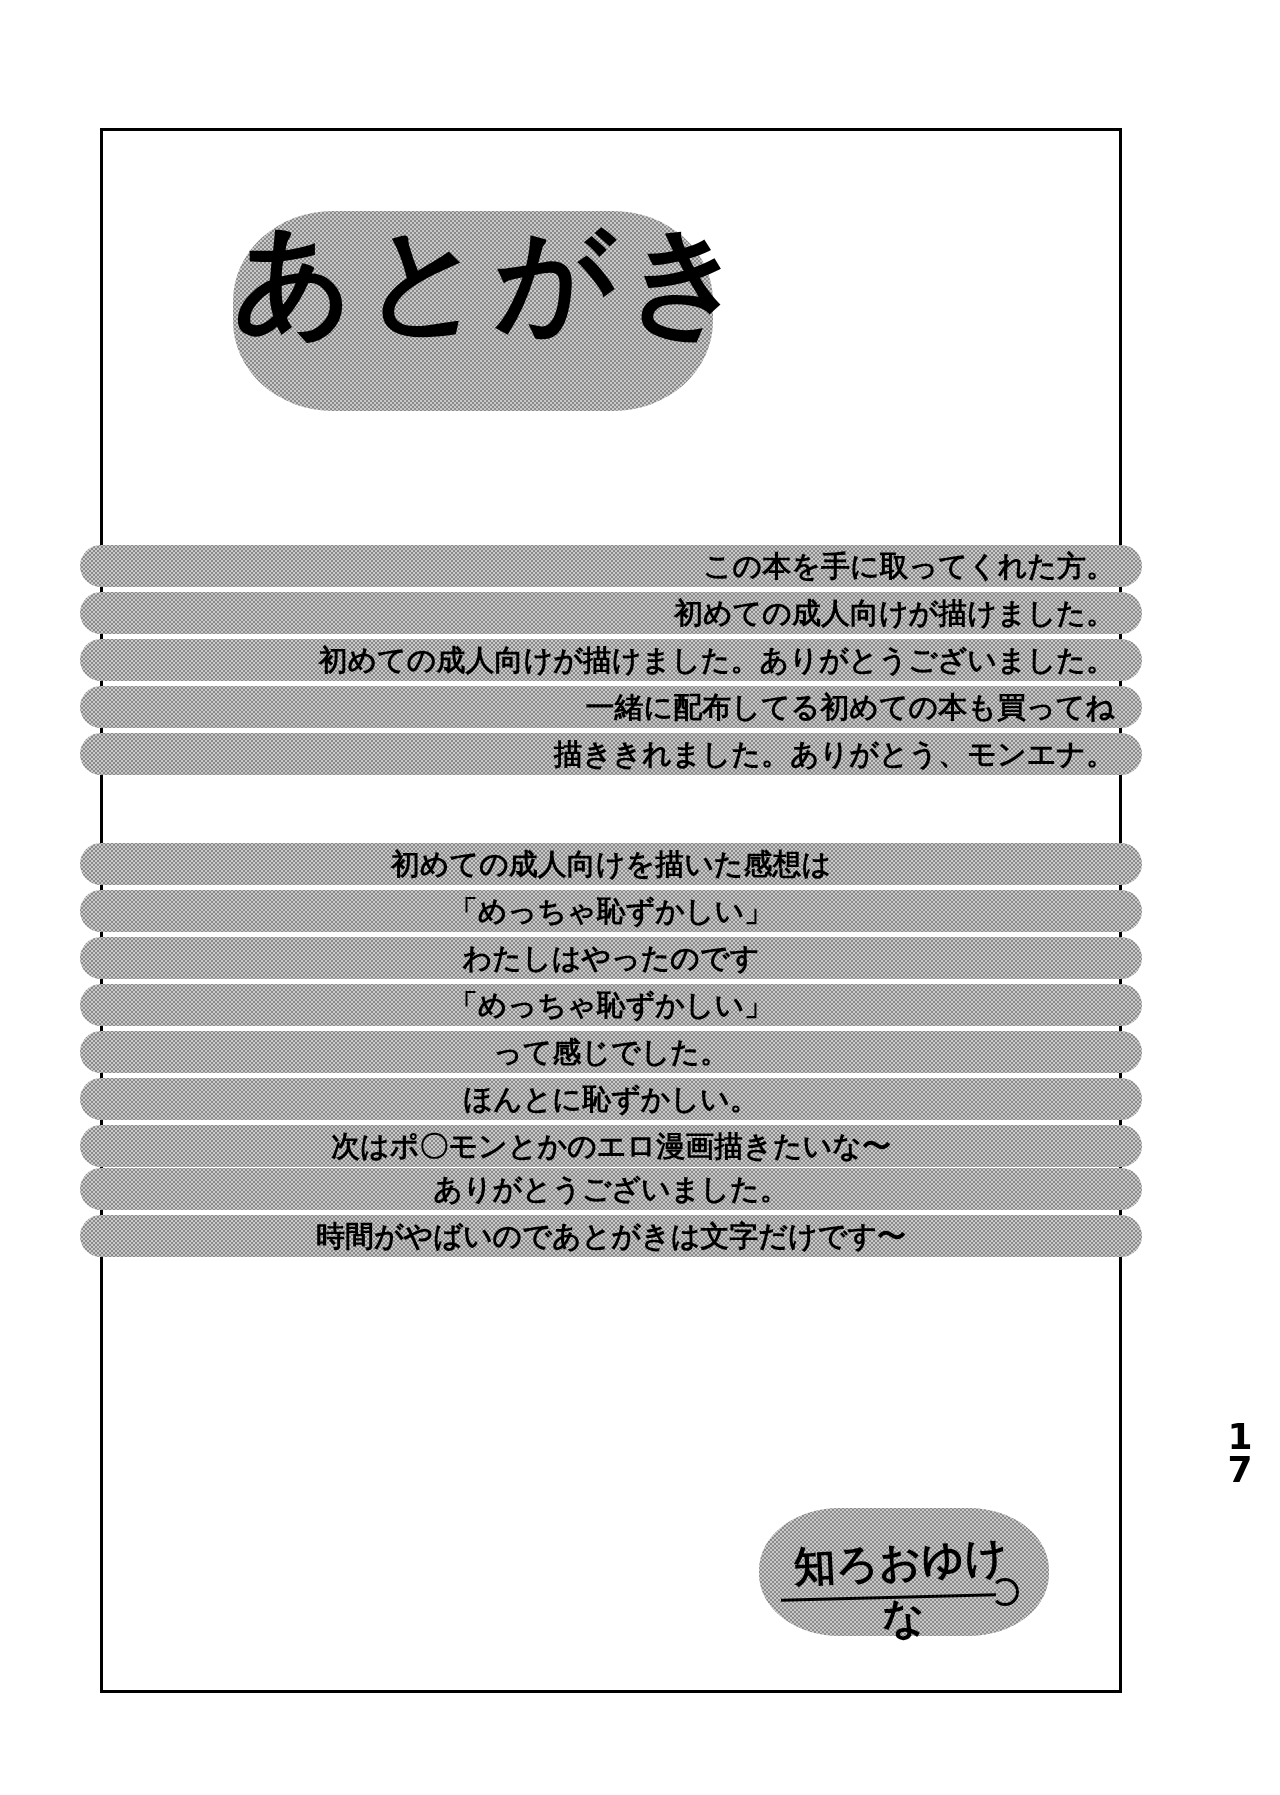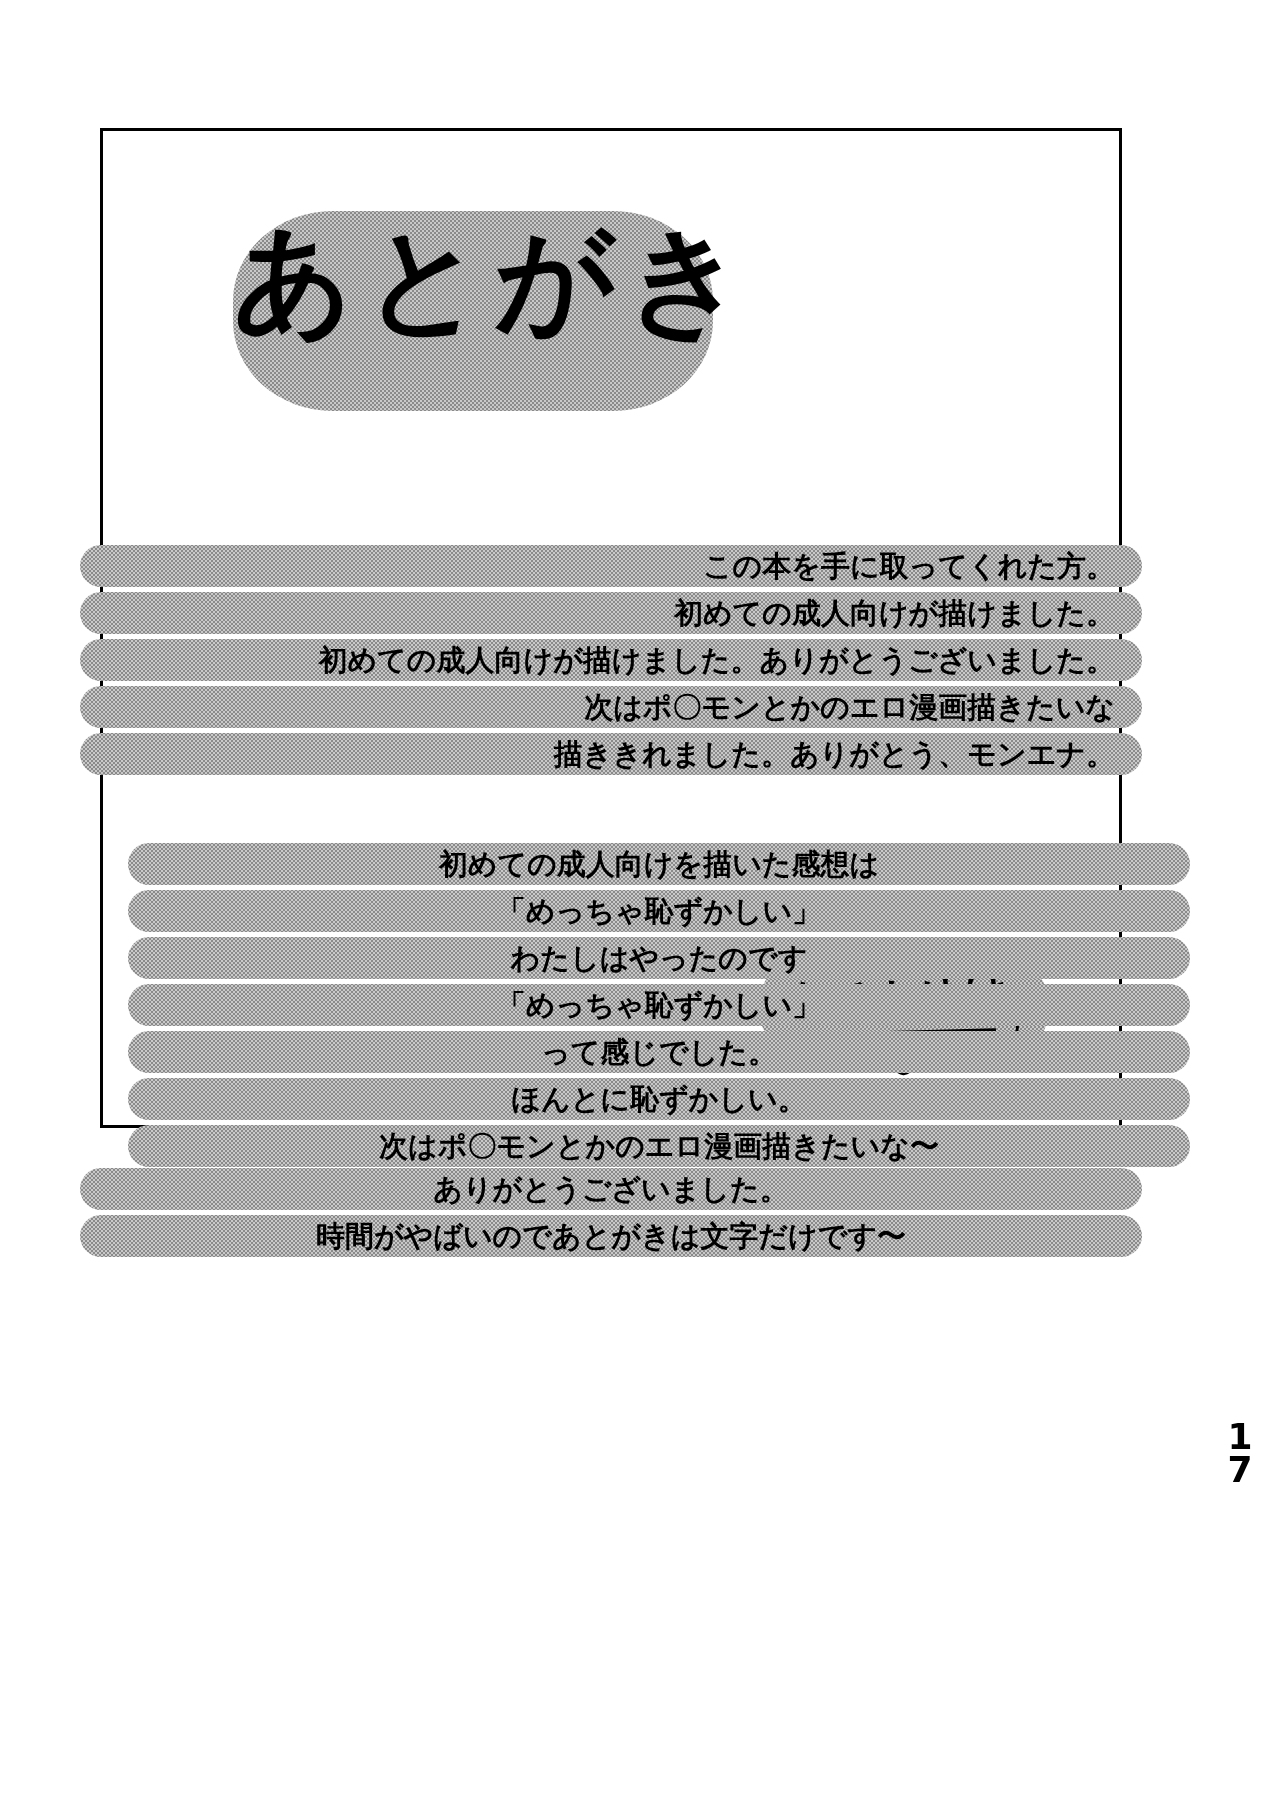--- a/index.html
+++ b/index.html
@@ -14,21 +14,21 @@
     font-family: "DejaVu Sans", sans-serif;
     overflow: hidden;
   }
 
   
   #page-frame {
     position: absolute;
     left: 100px;
     top: 128px;
     width: 1022px;
-    height: 1000px;
+    height: 1565px;
     border: 3px solid #000000;
     background: #ffffff;
     box-sizing: border-box;
   }
 
   
   .screen {
     background-color: #c9c9c9;
     background-image:
       radial-gradient(#8a8a8a 0.9px, transparent 1px),
@@ -99,21 +99,21 @@
     background-color: #c9c9c9;
     background-image:
       radial-gradient(#8a8a8a 0.9px, transparent 1px),
       radial-gradient(#8a8a8a 0.9px, transparent 1px);
     background-size: 4px 4px, 4px 4px;
     background-position: 0 0, 2px 2px;
     z-index: 1;
   }
 
   #para1 { top: 412px; text-align: right; }
-  #para2 { top: 710px; padding-left: 48px; }
+  #para2 { top: 710px; }
   #para3 { top: 1035px; }
 
   
   #signature-wrap {
     position: absolute;
     right: 60px;
     bottom: 45px;
     width: 300px;
     height: 145px;
   }
@@ -179,21 +179,21 @@
 
   <div id="title-wrap">
     <div id="title-blob" class="screen"></div>
     <div id="title-text">あとがき</div>
   </div>
 
   <div class="para-block" id="para1">
     <div class="para-line"><span class="txt">この本を手に取ってくれた方。</span></div>
     <div class="para-line"><span class="txt">初めての成人向けが描けました。</span></div>
     <div class="para-line"><span class="txt">初めての成人向けが描けました。ありがとうございました。</span></div>
-    <div class="para-line"><span class="txt">次はポ〇モンとかのエロ漫画描きたいな</span></div>
+    <div class="para-line"><span class="txt">一緒に配布してる初めての本も買ってね</span></div>
     <div class="para-line"><span class="txt">描ききれました。ありがとう、モンエナ。</span></div>
   </div>
 
   <div class="para-block" id="para2">
     <div class="para-line"><span class="txt">初めての成人向けを描いた感想は</span></div>
     <div class="para-line"><span class="txt">「めっちゃ恥ずかしい」</span></div>
     <div class="para-line"><span class="txt">わたしはやったのです</span></div>
     <div class="para-line"><span class="txt">「めっちゃ恥ずかしい」</span></div>
     <div class="para-line"><span class="txt">って感じでした。</span></div>
     <div class="para-line"><span class="txt">ほんとに恥ずかしい。</span></div>

